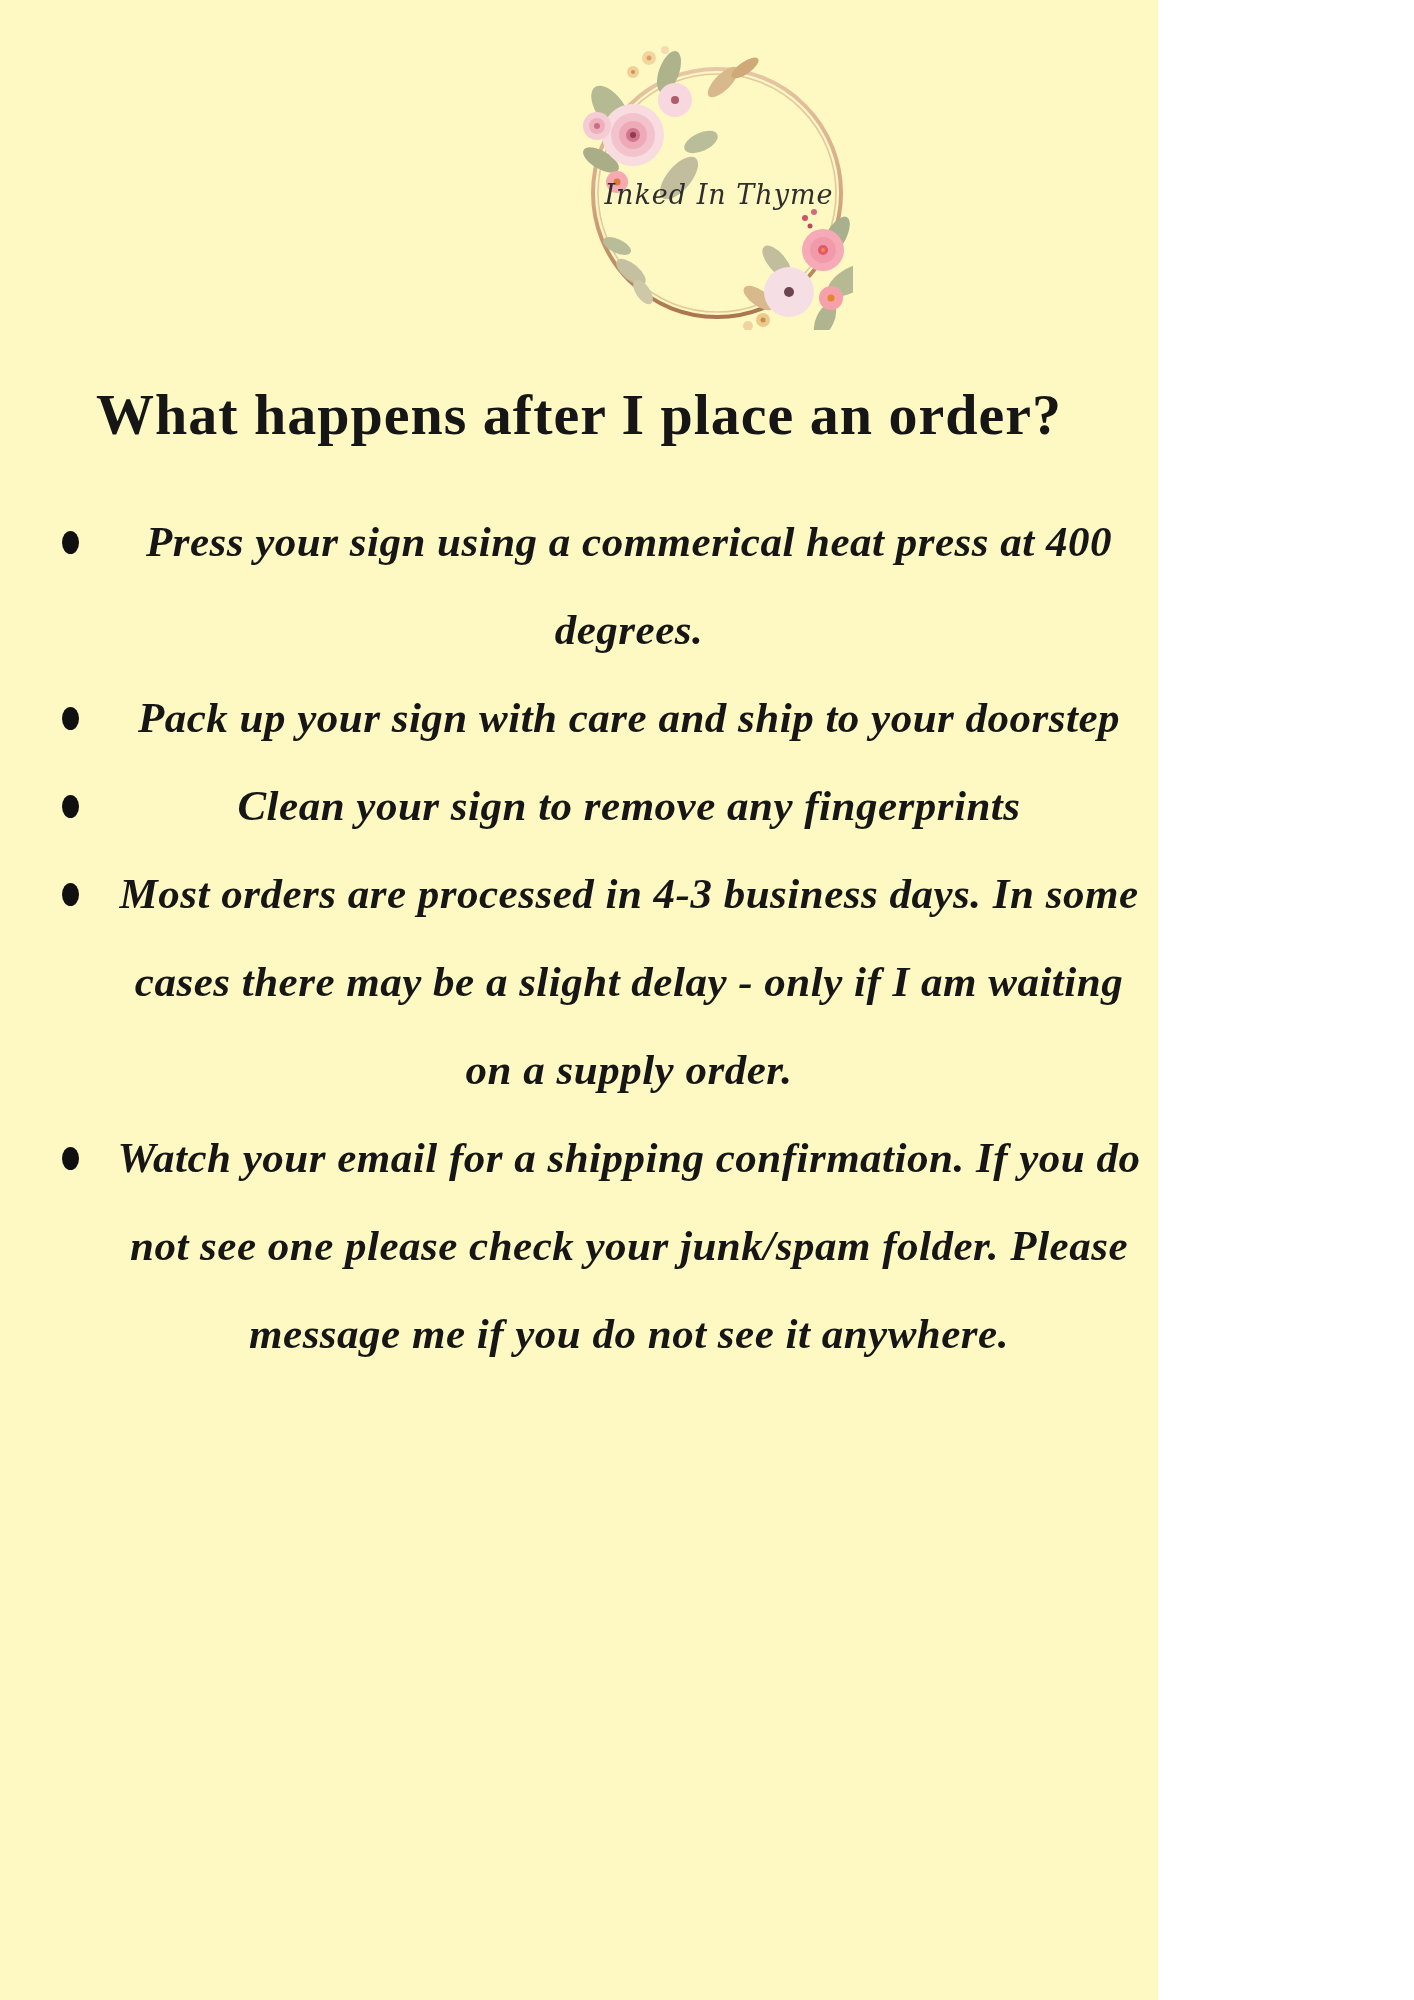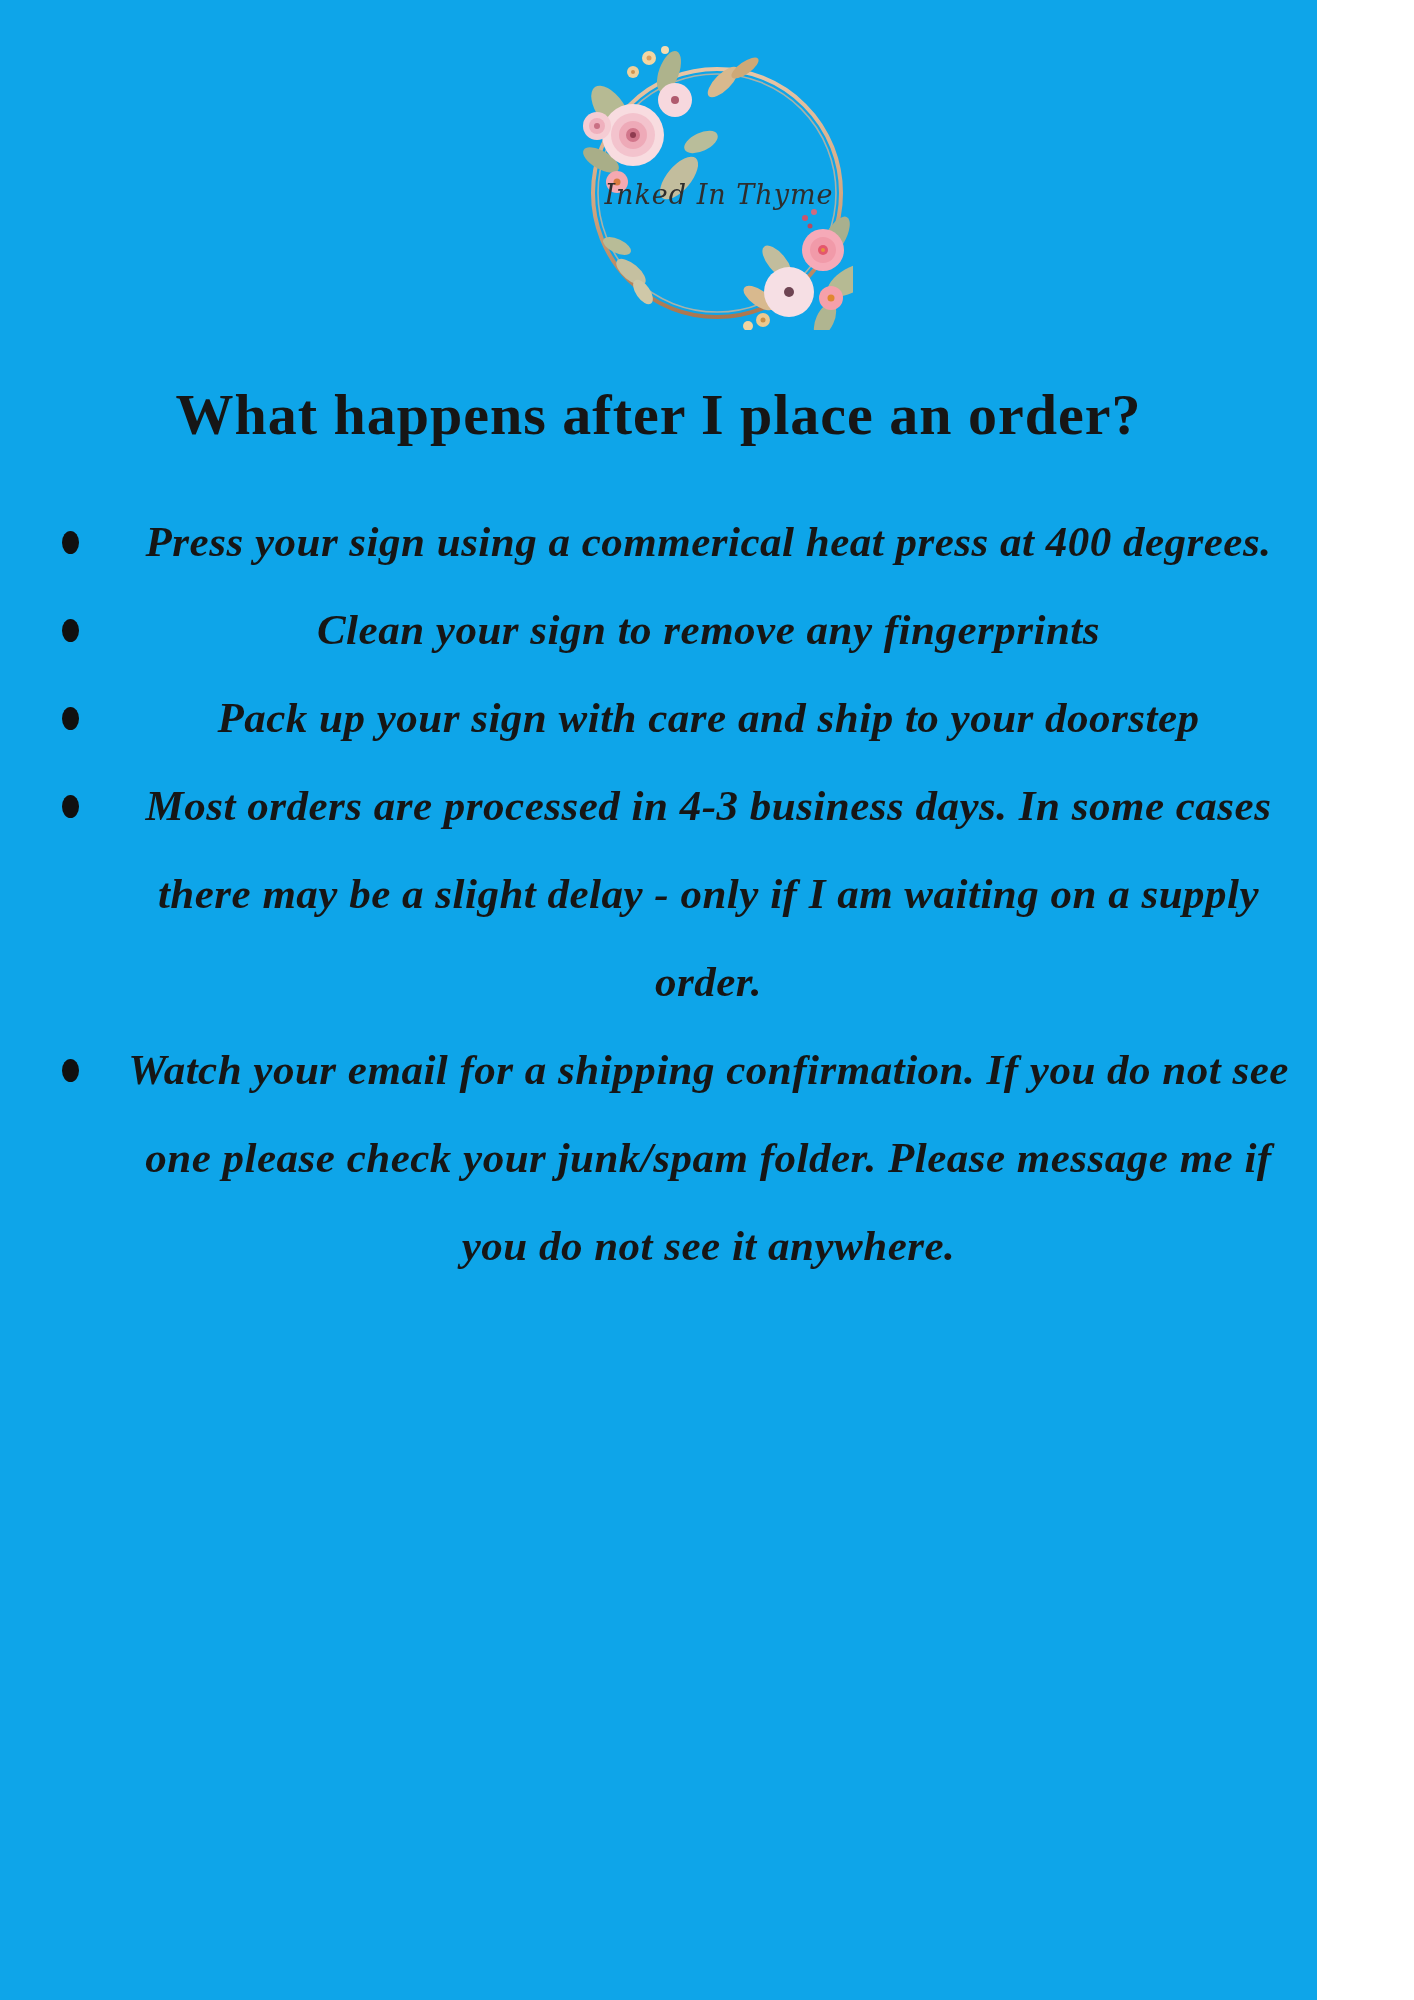--- a/index.html
+++ b/index.html
@@ -1,20 +1,20 @@
 <!DOCTYPE html>
 <html><head>
 <meta charset="utf-8">
 <style>
   html, body { margin: 0; padding: 0; background: #ffffff; }
   .page {
     position: relative;
-    width: 1317px;
+    width: 1158px;
     height: 2000px;
-    background: #0ea5e9;
+    background: #fef9c3;
     overflow: hidden;
     font-family: "Liberation Serif", serif;
     color: #161616;
   }
   .logo {
     position: absolute;
     top: 30px;
     left: 573px;
     width: 280px;
     height: 300px;
@@ -166,32 +166,32 @@
     <li class="item">
       <span class="dot-col">
           <i class="dot"></i>
         </span>
       <span class="txt">Press your sign using a commerical heat press at 400 degrees.</span>
     </li>
     <li class="item">
       <span class="dot-col">
           <i class="dot"></i>
         </span>
+      <span class="txt">Pack up your sign with care and ship to your doorstep</span>
+    </li>
+    <li class="item">
+      <span class="dot-col">
+          <i class="dot"></i>
+        </span>
       <span class="txt">Clean your sign to remove any fingerprints</span>
     </li>
     <li class="item">
       <span class="dot-col">
           <i class="dot"></i>
         </span>
-      <span class="txt">Pack up your sign with care and ship to your doorstep</span>
-    </li>
-    <li class="item">
-      <span class="dot-col">
-          <i class="dot"></i>
-        </span>
       <span class="txt">Most orders are processed in 4-3 business days. In some cases there may be a slight delay  - only if I am waiting on a supply order.</span>
     </li>
     <li class="item">
       <span class="dot-col">
           <i class="dot"></i>
         </span>
       <span class="txt">Watch your email for a shipping confirmation. If you do not see one please check your junk/spam folder. Please message me if you do not see it anywhere.</span>
     </li>
   </ul>
 

